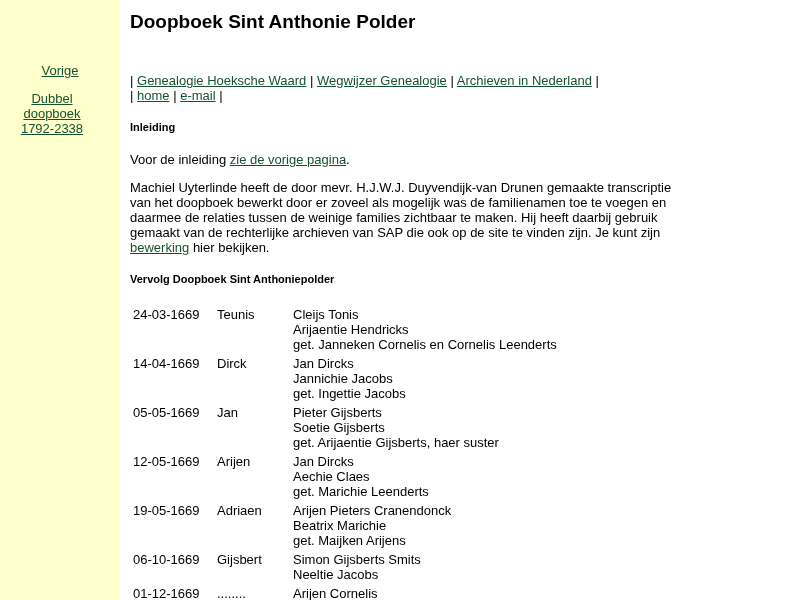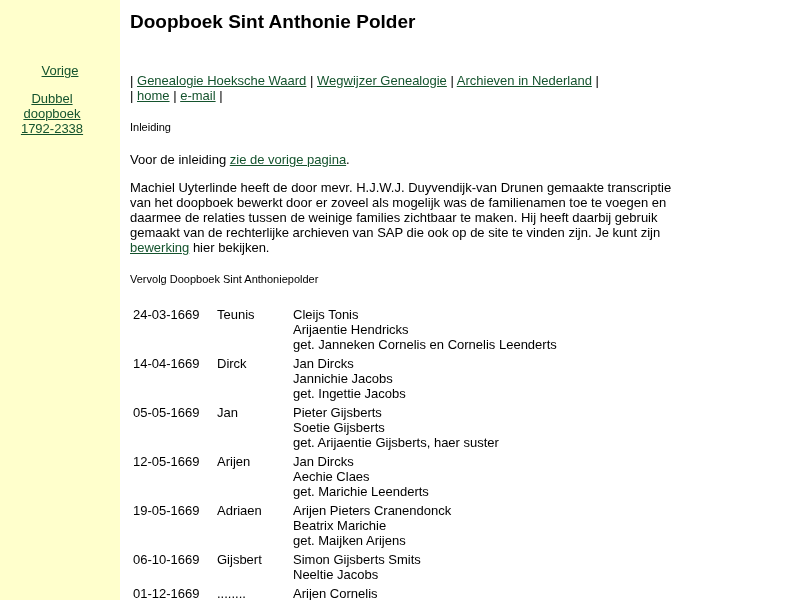--- a/index.html
+++ b/index.html
@@ -23,21 +23,21 @@
     position: absolute; left: 130px; top: 0; width: 540px;
   }
   .title {
     position: absolute; left: 0; top: 10px; width: 540px;
     font-weight: bold; font-size: 19px; line-height: 23px;
   }
   .nav {
     position: absolute; left: 0; top: 73px; width: 540px;
     text-align: left; line-height: 15px;
   }
-  .h-small { font-weight: normal; font-size: 11px; position: absolute; left: 0; }
+  .h-small { font-weight: bold; font-size: 11px; position: absolute; left: 0; }
   .para { position: absolute; left: 0; width: 545px; line-height: 15px; }
   table.records {
     position: absolute; left: 0; top: 304px;
     border-collapse: separate; border-spacing: 2px;
   }
   table.records td { vertical-align: top; padding: 1px; line-height: 15px; }
   td.c-date { width: 80px; }
   td.c-name { width: 72px; }
 </style>
 </head>

